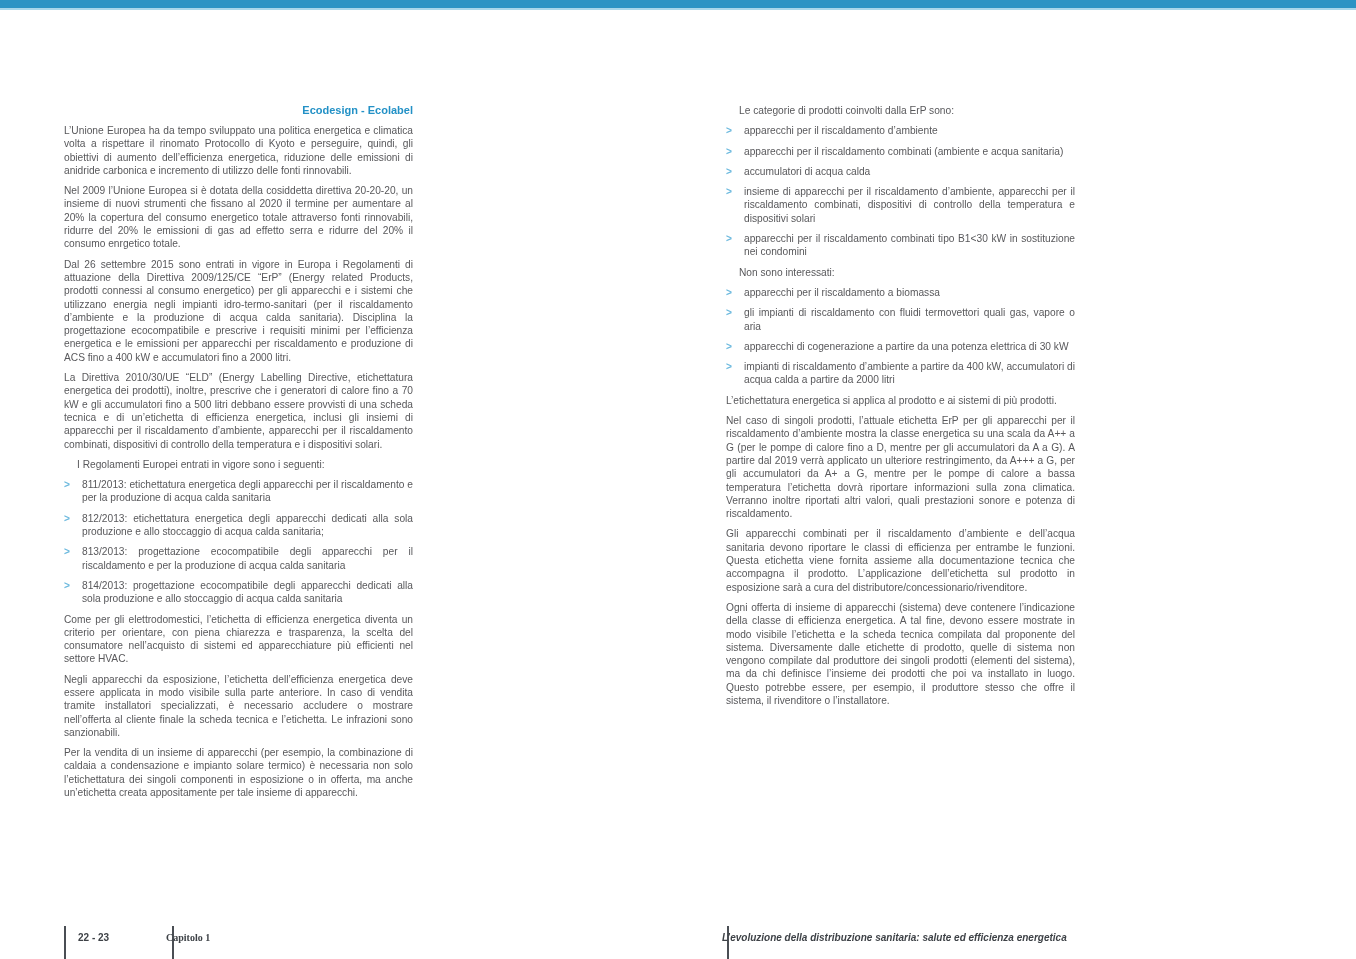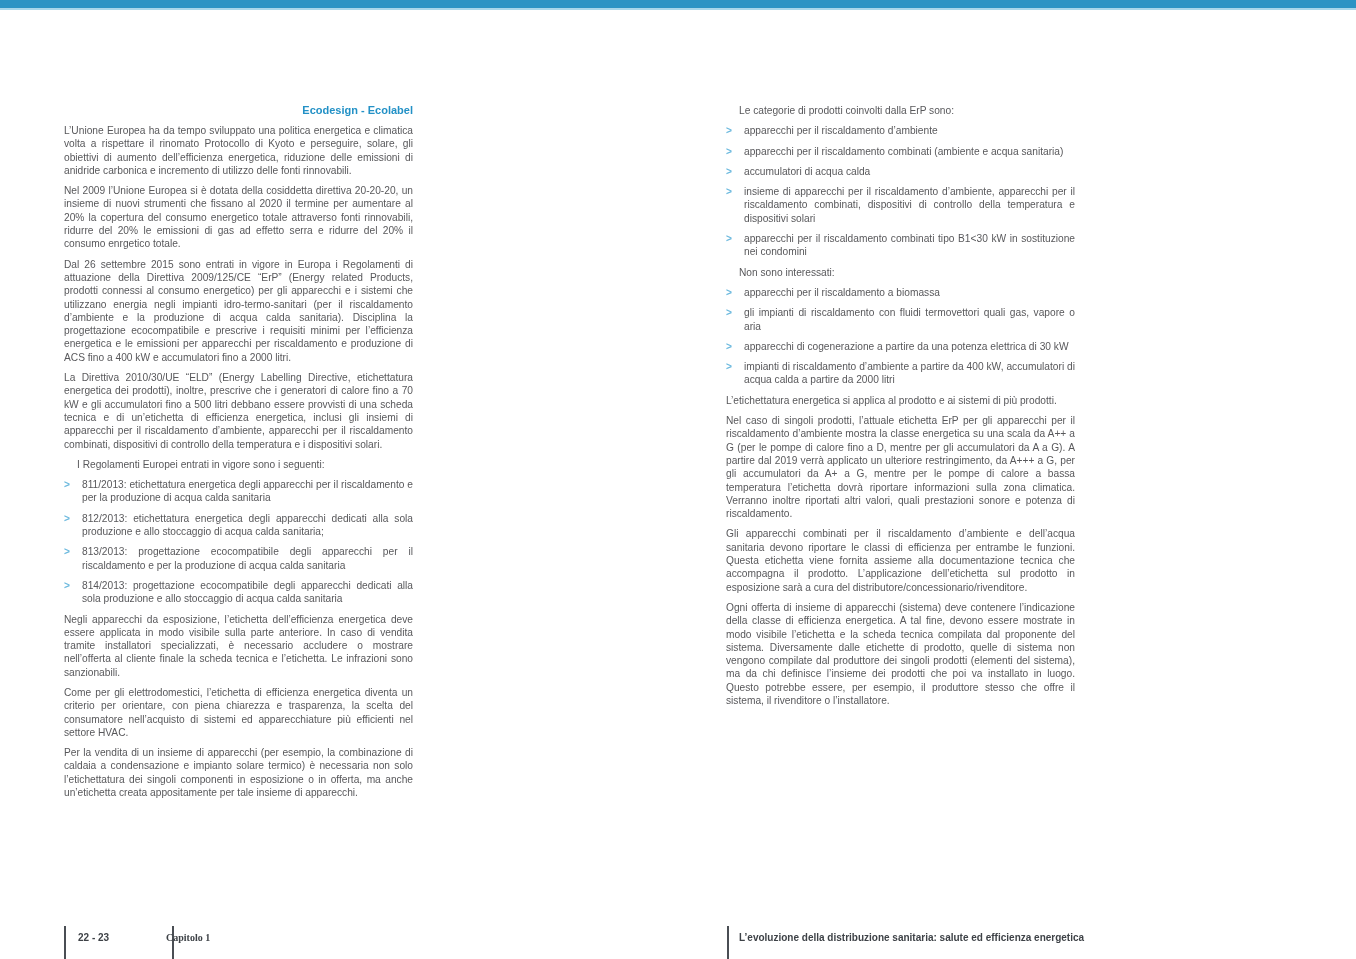--- a/index.html
+++ b/index.html
@@ -54,31 +54,31 @@
   .footer-label {
     position:absolute;
     top:932px;
     font-weight:bold;
     font-size:10px;
     color:#3e4247;
     white-space:nowrap;
   }
   .footer-pages  { left:78px; }
   .footer-chapter{ left:166px;font-family:Liberation Serif, serif; }
-  .footer-title  { left:739px; }
+  .footer-title  { left:722px;font-style:italic; }
 </style>
 </head>
 <body>
 
 <div class="topbar"></div>
 <div class="topbar-accent"></div>
 
 <div class="col col-left">
   <div class="heading">Ecodesign - Ecolabel</div>
-  <p>L’Unione Europea ha da tempo sviluppato una politica energetica e climatica volta a rispettare il rinomato Protocollo di Kyoto e perseguire, solare, gli obiettivi di aumento dell’efficienza energetica, riduzione delle emissioni di anidride carbonica e incremento di utilizzo delle fonti rinnovabili.</p>
+  <p>L’Unione Europea ha da tempo sviluppato una politica energetica e climatica volta a rispettare il rinomato Protocollo di Kyoto e perseguire, quindi, gli obiettivi di aumento dell’efficienza energetica, riduzione delle emissioni di anidride carbonica e incremento di utilizzo delle fonti rinnovabili.</p>
   <p>Nel 2009 l’Unione Europea si è dotata della cosiddetta direttiva 20-20-20, un insieme di nuovi strumenti che fissano al 2020 il termine per aumentare al 20% la copertura del consumo energetico totale attraverso fonti rinnovabili, ridurre del 20% le emissioni di gas ad effetto serra e ridurre del 20% il consumo enrgetico totale.</p>
   <p>Dal 26 settembre 2015 sono entrati in vigore in Europa i Regolamenti di attuazione della Direttiva 2009/125/CE “ErP” (Energy related Products, prodotti connessi al consumo energetico) per gli apparecchi e i sistemi che utilizzano energia negli impianti idro-termo-sanitari (per il riscaldamento d’ambiente e la produzione di acqua calda sanitaria). Disciplina la progettazione ecocompatibile e prescrive i requisiti minimi per l’efficienza energetica e le emissioni per apparecchi per riscaldamento e produzione di ACS fino a 400 kW e accumulatori fino a 2000 litri.</p>
   <p>La Direttiva 2010/30/UE “ELD” (Energy Labelling Directive, etichettatura energetica dei prodotti), inoltre, prescrive che i generatori di calore fino a 70 kW e gli accumulatori fino a 500 litri debbano essere provvisti di una scheda tecnica e di un’etichetta di efficienza energetica, inclusi gli insiemi di apparecchi per il riscaldamento d’ambiente, apparecchi per il riscaldamento combinati, dispositivi di controllo della temperatura e i dispositivi solari.</p>
   <p class="intro">I Regolamenti Europei entrati in vigore sono i seguenti:</p>
 
   <div class="li">
     <span class="bullet">&gt;</span>
     <span class="li-text">811/2013: etichettatura energetica degli apparecchi per il riscaldamento e per la produzione di acqua calda sanitaria</span>
   </div>
   <div class="li">
@@ -87,22 +87,22 @@
   </div>
   <div class="li">
     <span class="bullet">&gt;</span>
     <span class="li-text">813/2013: progettazione ecocompatibile degli apparecchi per il riscaldamento e per la produzione di acqua calda sanitaria</span>
   </div>
   <div class="li">
     <span class="bullet">&gt;</span>
     <span class="li-text">814/2013: progettazione ecocompatibile degli apparecchi dedicati alla sola produzione e allo stoccaggio di acqua calda sanitaria</span>
   </div>
 
+  <p>Come per gli elettrodomestici, l’etichetta di efficienza energetica diventa un criterio per orientare, con piena chiarezza e trasparenza, la scelta del consumatore nell’acquisto di sistemi ed apparecchiature più efficienti nel settore HVAC.</p>
   <p>Negli apparecchi da esposizione, l’etichetta dell’efficienza energetica deve essere applicata in modo visibile sulla parte anteriore. In caso di vendita tramite installatori specializzati, è necessario accludere o mostrare nell’offerta al cliente finale la scheda tecnica e l’etichetta. Le infrazioni sono sanzionabili.</p>
-  <p>Come per gli elettrodomestici, l’etichetta di efficienza energetica diventa un criterio per orientare, con piena chiarezza e trasparenza, la scelta del consumatore nell’acquisto di sistemi ed apparecchiature più efficienti nel settore HVAC.</p>
   <p>Per la vendita di un insieme di apparecchi (per esempio, la combinazione di caldaia a condensazione e impianto solare termico) è necessaria non solo l’etichettatura dei singoli componenti in esposizione o in offerta, ma anche un’etichetta creata appositamente per tale insieme di apparecchi.</p>
 </div>
 
 <div class="col col-right">
   <p class="intro">Le categorie di prodotti coinvolti dalla ErP sono:</p>
 
   <div class="li">
     <span class="bullet">&gt;</span>
     <span class="li-text">apparecchi per il riscaldamento d’ambiente</span>
   </div>

